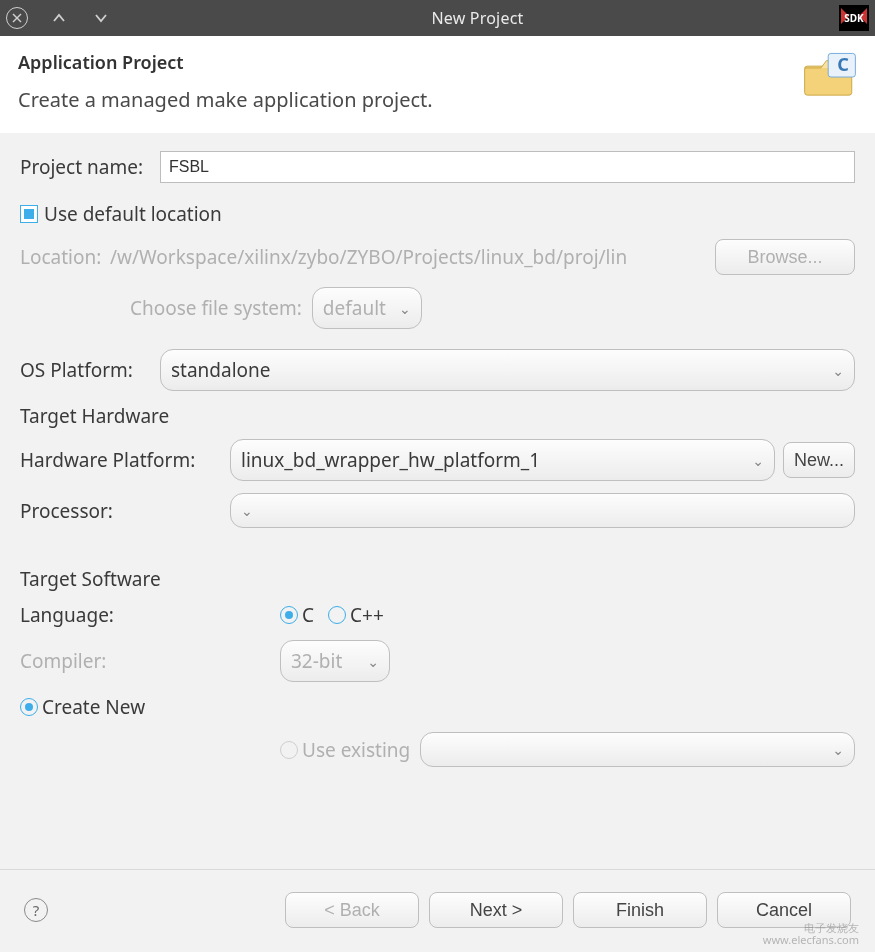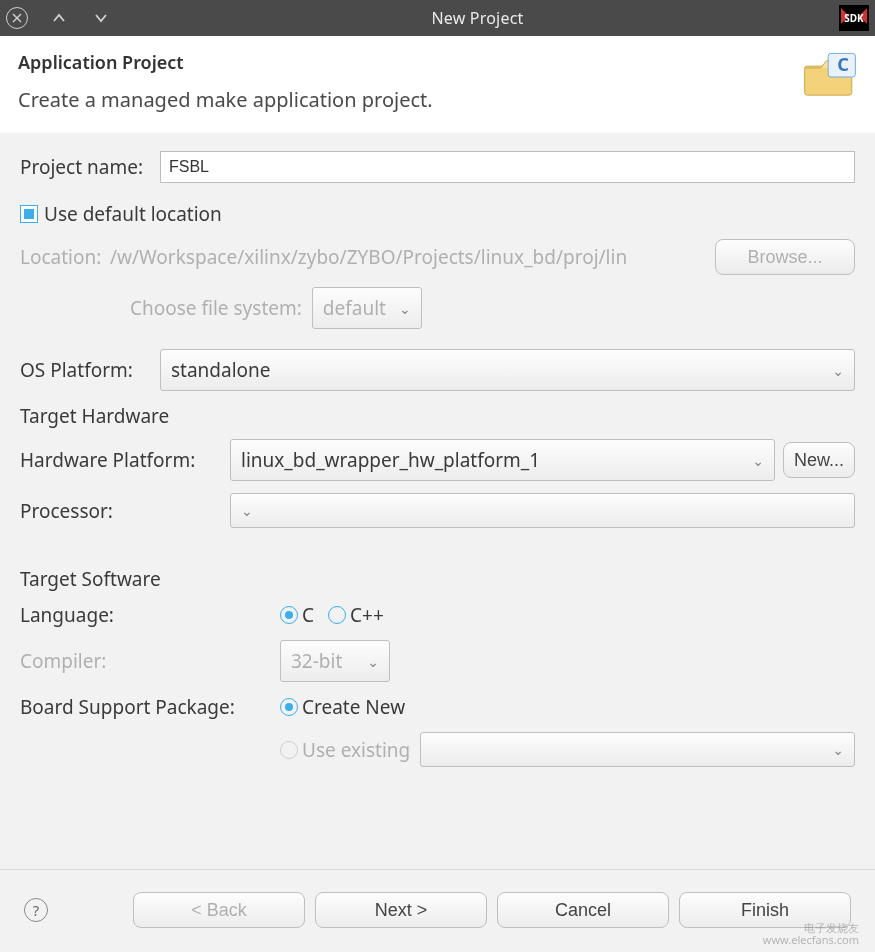--- a/index.html
+++ b/index.html
@@ -116,21 +116,21 @@
     min-height: 36px;
     cursor: pointer;
   }
   .btn.disabled { color:#b0b0b0; cursor:default; }
   .select {
     flex: 1;
     font-size: 19px;
     padding: 7px 10px;
     background: linear-gradient(#fdfdfd,#ececec);
     border: 1px solid #bfbfbf;
-    border-radius: 3px;
+    border-radius: 13px;
     display:flex; align-items:center; justify-content:space-between;
     cursor: pointer;
   }
   .select.disabled { color:#b0b0b0; cursor:default;}
   .select .chev { font-size:14px; color:#888; }
   .section-title { font-size: 19px; color:#3a3a3a; margin: 12px 0 10px 0; }
 
   .radio {
     width: 18px; height: 18px;
     border: 1.5px solid #3daee9;
@@ -153,21 +153,21 @@
   }
   .help {
     width: 24px; height: 24px;
     border: 1.8px solid #8a8a8a;
     border-radius: 50%;
     display:flex;align-items:center;justify-content:center;
     font-size:15px;color:#6a6a6a;
     cursor:pointer;
   }
   .footer .spacer { flex:1; }
-  .footer .btn { width: 172px; margin-left: 10px; text-align:center; }
+  .footer .btn { width: 134px; margin-left: 10px; text-align:center; }
 
   .watermark {
     position: absolute;
     right: 16px; bottom: 6px;
     font-size: 11px;
     color: rgba(120,120,120,.5);
     line-height: 1.1;
     text-align: right;
   }
 
@@ -275,21 +275,20 @@
 
   <div class="row">
     <span class="label disabled" style="width:260px">Compiler:</span>
     <span class="select disabled" style="flex:0 0 110px">
       <span>32-bit</span>
         <span class="chev">⌄</span>
     </span>
   </div>
 
   <div class="row">
-    <span class="label" style="width:260px">Board Support Package:</span>
     <span class="radio selected"></span>
     <span class="radio-lbl" style="margin-right:10px">Create New</span>
   </div>
 
   <div class="row">
     <span style="width:260px"></span>
     <span class="radio dis"></span>
     <span class="radio-lbl disabled" style="margin-right:10px">Use existing</span>
     <span class="select disabled">
       <span></span>
@@ -299,20 +298,20 @@
 
 </div>
 
 <div class="sep"></div>
 
 <div class="footer">
   <span class="help">?</span>
   <span class="spacer"></span>
   <button class="btn disabled">&lt; Back</button>
   <button class="btn">Next &gt;</button>
+  <button class="btn">Finish</button>
   <button class="btn">Cancel</button>
-  <button class="btn">Finish</button>
 </div>
 
 <div class="watermark">
   <div>电子发烧友</div>
   <div>www.elecfans.com</div>
 </div>
 
 </body></html>

